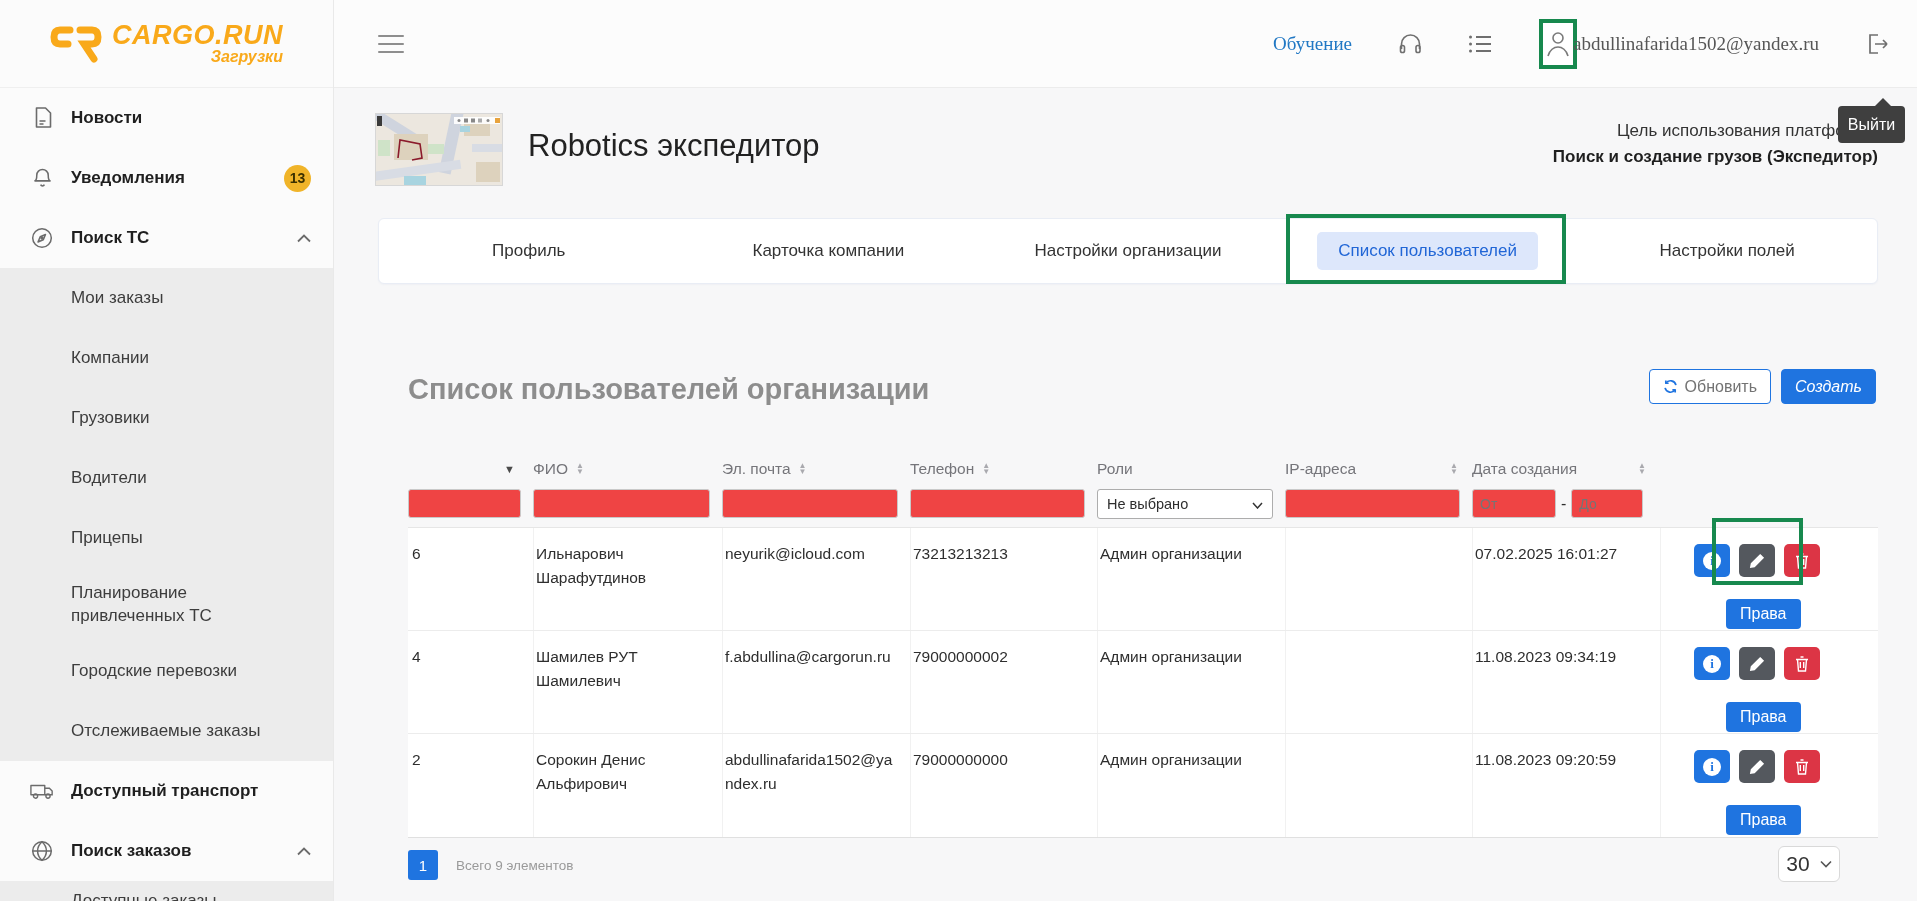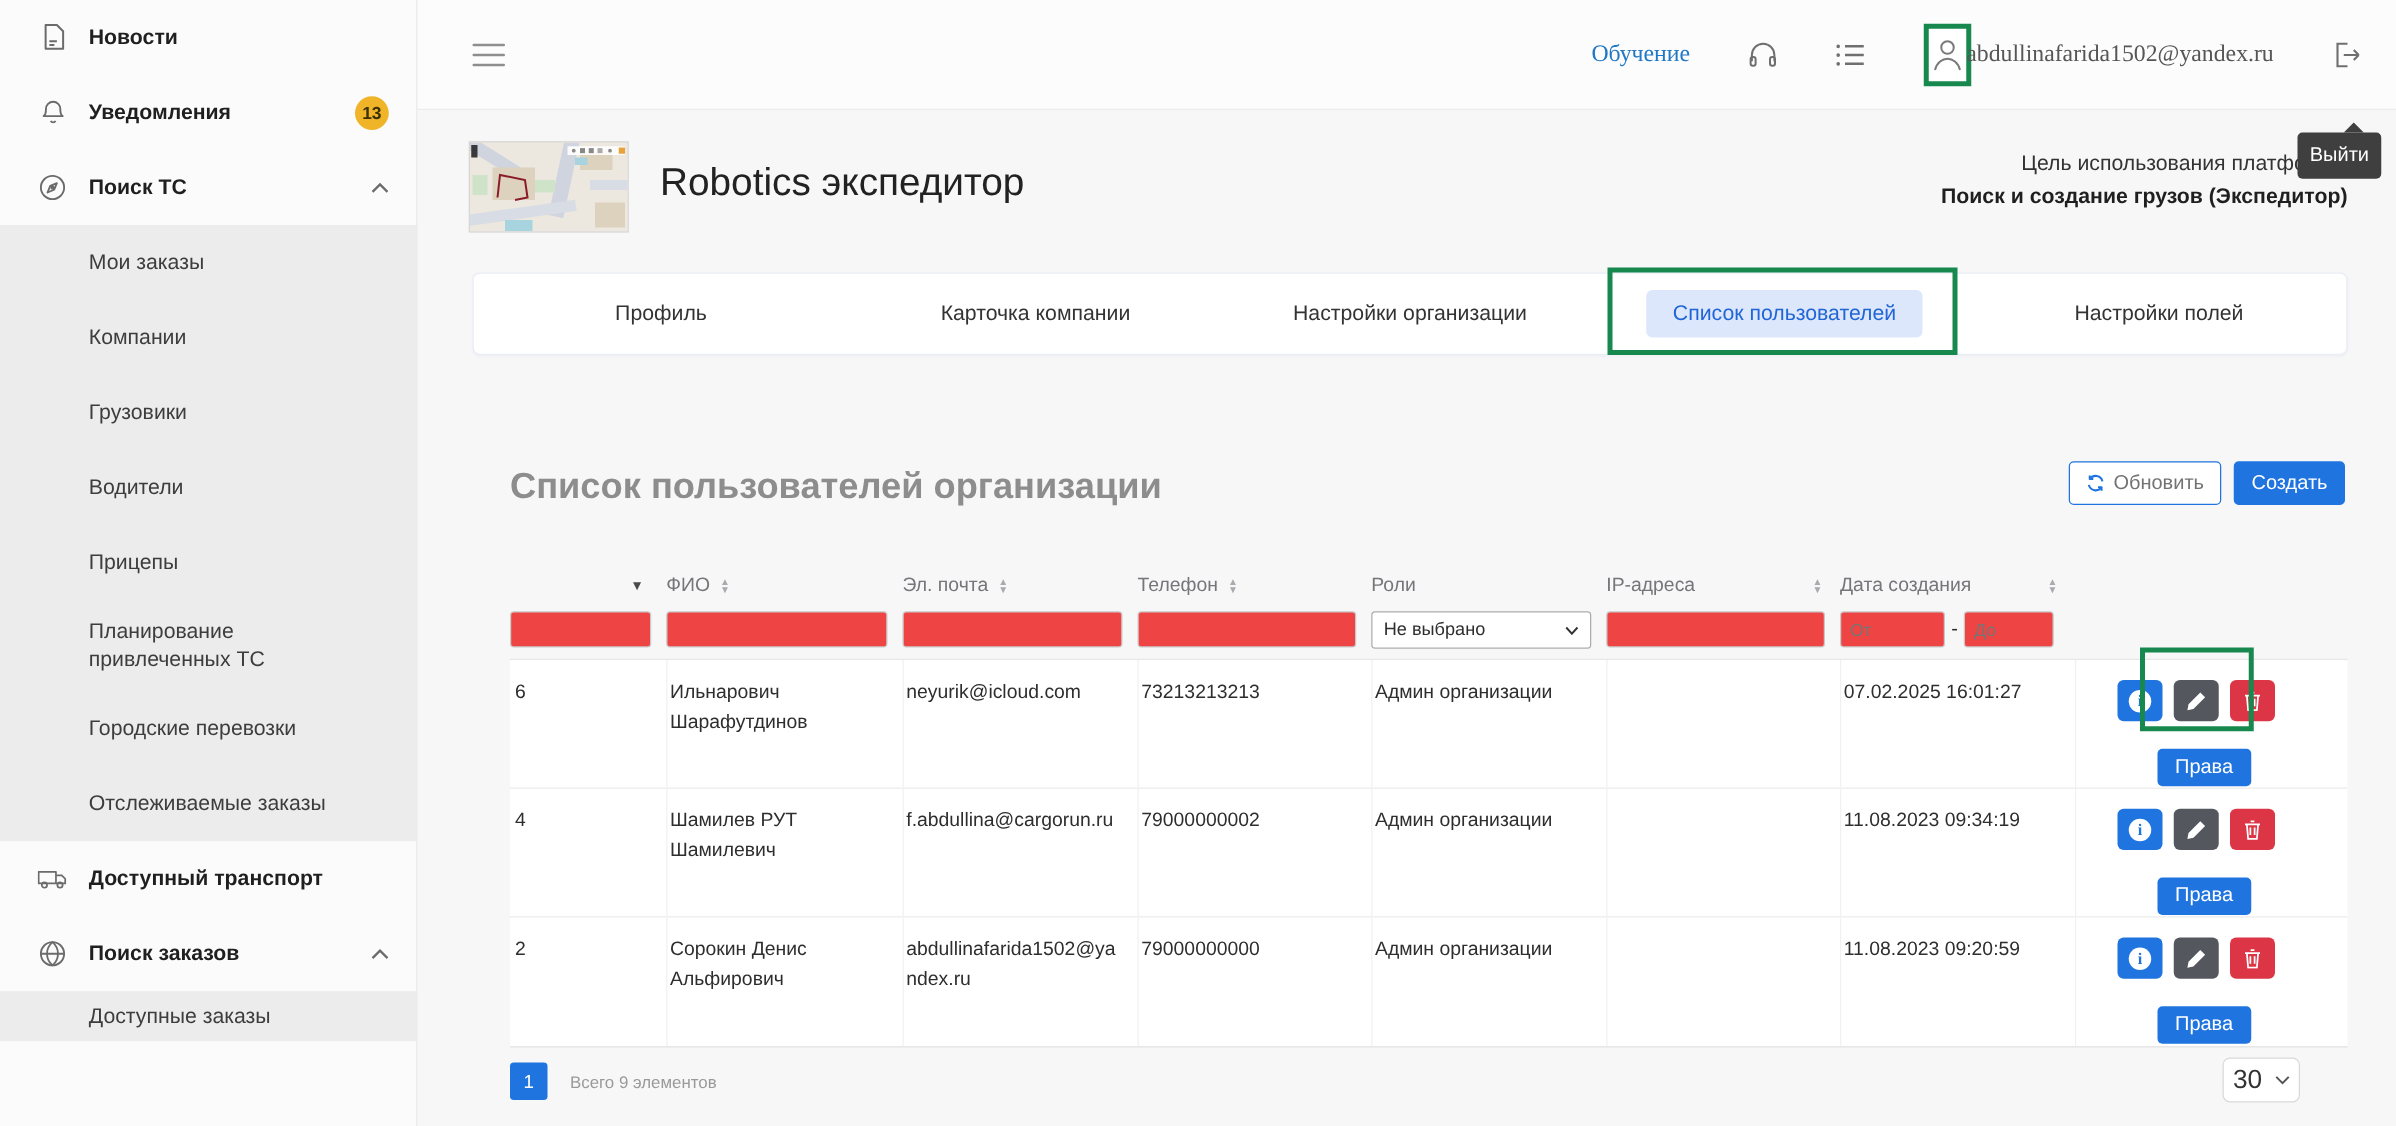--- a/index.html
+++ b/index.html
@@ -42,21 +42,21 @@
   .tabs-card { position:absolute; left:44px; top:130px; width:1500px; height:66px; background:#fff; border:1px solid #e9edf5; border-radius:6px; display:flex; align-items:center; box-shadow:0 1px 2px rgba(120,140,180,.06); }
   .tab { flex:1; text-align:center; font-size:17px; color:#333; cursor:pointer; }
   .tab .pill { display:inline-block; padding:9px 21px; border-radius:5px; }
   .tab.active .pill { background:#dde7fb; color:#2166d6; }
   .annot-tab { position:absolute; left:952px; top:126px; width:280px; height:70px; border:4px solid #17894e; pointer-events:none; z-index:4;}
 
   .section-title { position:absolute; left:74px; top:285px; font-size:29px; font-weight:700; color:#8d8d8d; }
   .head-btns { position:absolute; right:41px; top:281px; display:flex; gap:10px; }
   .btn { border-radius:4px; font-size:16px; display:flex; align-items:center; gap:7px; cursor:pointer; height:35px; padding:0 13px; }
   .btn-outline { background:#fff; border:1px solid #1f74e0; color:#737373; }
-  .btn-solid { background:#1f74e0; border:1px solid #1f74e0; color:#fff; }
+  .btn-solid { background:#1f74e0; border:1px solid #1f74e0; color:#fff;font-style:italic; }
 
   
   .tgrid { display:grid; grid-template-columns:125px 189px 188px 187px 188px 187px 188px 218px; }
   .table-wrap { position:absolute; left:74px; top:363px; width:1470px; }
   .thead { height:36px; align-items:center; }
   .thead .th { display:flex; align-items:center; gap:8px; font-size:15.5px; color:#75757a; padding-right:8px;}
   .sorter { display:flex; flex-direction:column; line-height:6px; font-size:8px; color:#a9a9ae; cursor:pointer; }
   .sort-desc { margin-left:auto; margin-right:10px; color:#4a4a4a; font-size:11px; cursor:pointer;}
   .tfilter { height:40px; align-items:flex-start; padding-top:2px; }
   .tfilter input[type=text] { height:29px; border:1px solid #c9c9c9; border-radius:3px; background:#ef4444; width:calc(100% - 12px); font-size:14px; padding:0 7px; font-family:inherit; color:#333;}
@@ -88,20 +88,34 @@
   .psize { position:absolute; left:1444px; top:758px; width:62px; height:36px; border:1px solid #d9d9d9; border-radius:6px; background:#fff; display:flex; align-items:center; justify-content:center; gap:10px; font-size:21px; color:#333; cursor:pointer; }
 
   
   .tooltip { position:absolute; left:1838px; top:106px; width:67px; height:37px; background:#3f3f3f; color:#fff; border-radius:4px; font-size:16px; display:flex; align-items:center; justify-content:center; z-index:50; }
   .tooltip::before { content:""; position:absolute; top:-8px; left:37px; border:8px solid transparent; border-bottom-color:#3f3f3f; border-top:none; }
 </style>
 </head>
 <body>
 
 <aside class="sidebar">
+  <div class="logo-box">
+    <div class="logo-wrap">
+      <span style="display:flex;">
+        <svg width="52" height="40" viewBox="0 0 52 40" fill="none" stroke="#f9a91a" stroke-width="7" stroke-linecap="round">
+          <path d="M20 6 H10 Q4 6 4 13 Q4 20 10 20 H18"></path>
+          <path d="M30 6 H42 Q48 6 48 13 Q48 20 42 20 H34 L44 35"></path>
+        </svg>
+      </span>
+      <span class="logo-text">
+        <span class="logo-title">CARGO.RUN</span>
+        <span class="logo-sub">Загрузки</span>
+      </span>
+    </div>
+  </div>
 
   <div class="nav-item">
     <span class="nicon">
       <svg width="21" height="22" viewBox="0 0 20 22" fill="none" stroke="#6b6b6b" stroke-width="1.6">
           <path d="M4 1h9l5 5v14H4z" stroke-linejoin="round"></path>
           <path d="M7 14h6M7 17h4"></path>
         </svg>
     </span>
     <span>Новости</span>
   </div>

